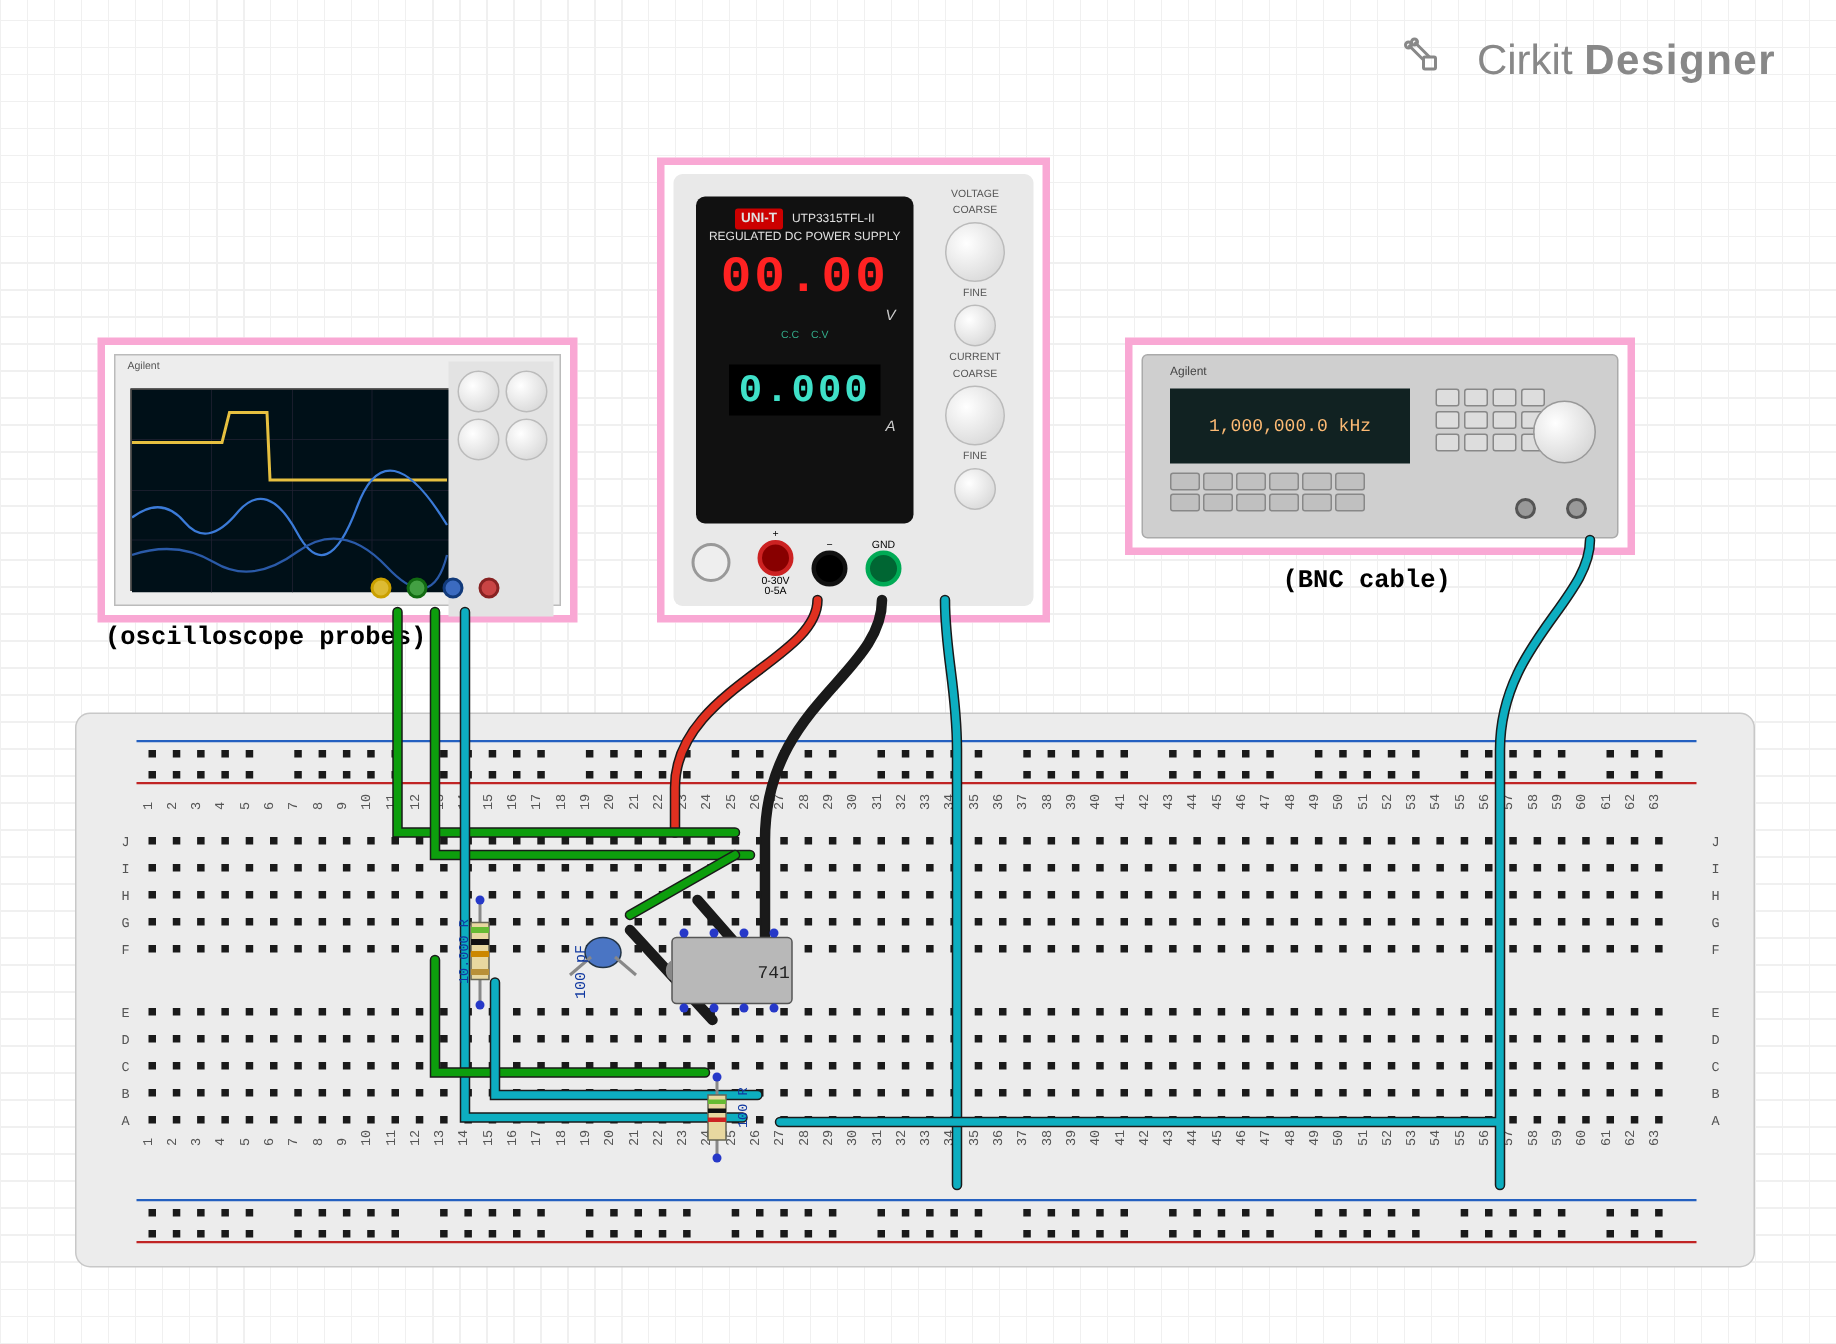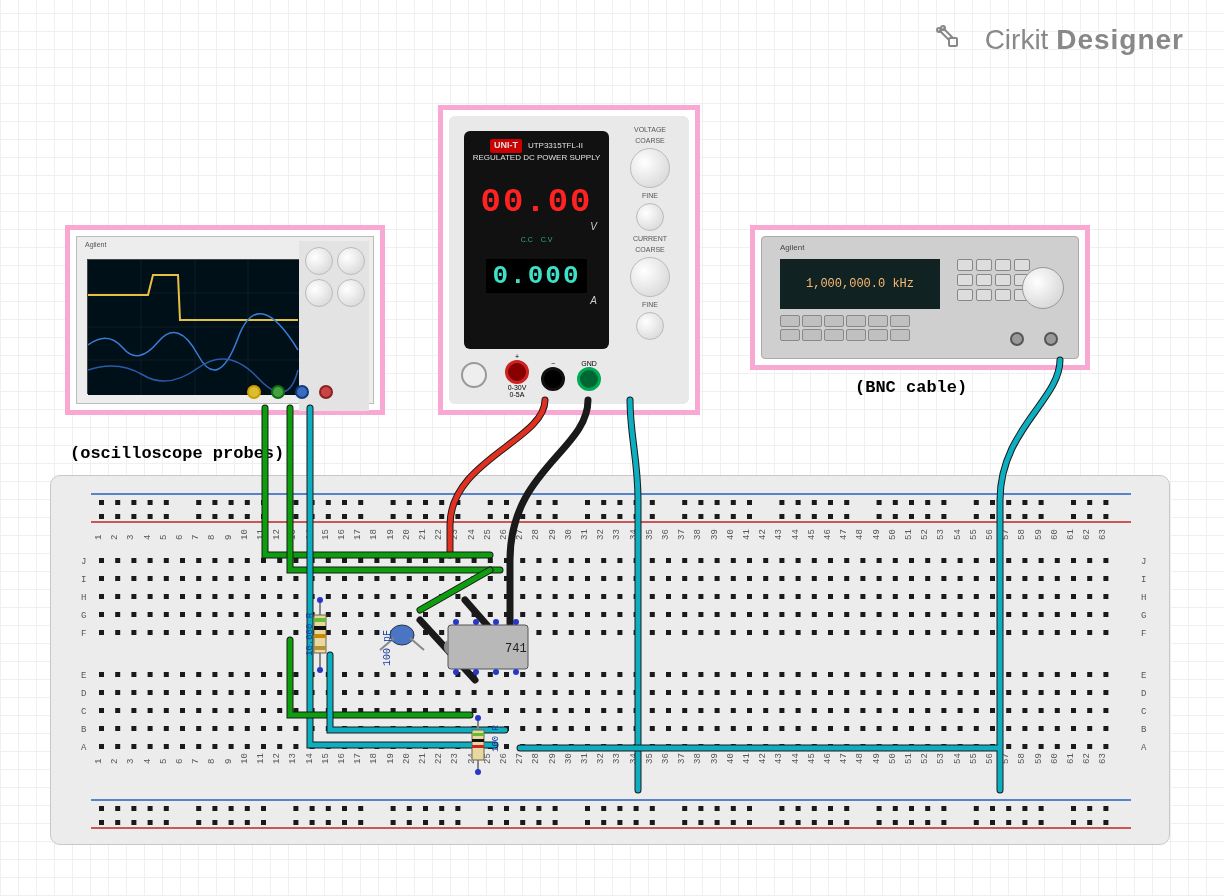--- a/index.html
+++ b/index.html
@@ -31,21 +31,21 @@
   .bnc.g{border-color:#126b12;background:#43a043}
   .bnc.b{border-color:#113a7a;background:#3b6bc0}
   .bnc.r{border-color:#882222;background:#c94444}
 
   .psu-inner { width:100%; height:100%; background:#e9e9e9; position:relative; border-radius:6px;}
   .psu-face  { position:absolute; left:15px; top:15px; right:80px; bottom:55px; background:#111; border-radius:6px; display:flex; flex-direction:column; align-items:center; padding:8px 6px;}
   .psu-header{ font-size:8px; color:#e0e0e0; text-align:center; line-height:1.3;}
   .psu-header .brandrow{display:flex;gap:6px;align-items:center;justify-content:center}
   .psu-header .unibox{background:#c00;padding:1px 4px;border-radius:2px;font-weight:bold;font-size:9px}
   .seg { font-family: "Courier New", monospace; font-weight:bold; text-align:center; letter-spacing:2px;}
-  .seg.v { color:#f22; font-size:34px; margin-top:20px;}
+  .seg.v { color:#f22; font-size:34px; margin-top:4px;}
   .seg.a { color:#3fe0c8; font-size:26px; margin-top:16px; background:#000; padding:2px 6px;}
   .psu-face .ind{display:flex;gap:8px;font-size:7px;color:#3a8;margin-top:4px}
   .psu-face .vlabel{align-self:flex-end;color:#ccc;font-size:10px;font-style:italic;margin-right:6px}
   .psu-face .alabel{align-self:flex-end;color:#ccc;font-size:10px;font-style:italic;margin-right:6px;margin-top:2px}
   .knob-col { position:absolute; right:6px; top:10px; width:66px; display:flex; flex-direction:column; align-items:center; gap:4px; font-size:7px; color:#555;}
   .knob { width:40px; height:40px; border-radius:50%; background:radial-gradient(circle at 35% 35%, #fff, #d0d0d0); border:1px solid #bbb;}
   .knob.sm{width:28px;height:28px}
   .psu-bottom { position:absolute; left:0; right:0; bottom:6px; height:46px; display:flex; align-items:center; gap:12px; padding:0 12px;}
   .binding { width:24px; height:24px; border-radius:50%; border:3px solid #333; position:relative;}
   .binding.red{border-color:#c22;background:#800}
@@ -58,21 +58,21 @@
   .fg-screen{ position:absolute; left:18px; top:22px; width:160px; height:50px; background:#122; color:#fdba74; font-family:"Courier New",monospace; font-size:12px; display:flex; align-items:center; justify-content:center;}
   .fg-brand{position:absolute;left:18px;top:6px;font-size:8px;color:#444}
   .fg-btns{position:absolute;left:18px;top:78px;display:grid;grid-template-columns:repeat(6,20px);gap:2px}
   .fg-btn{width:20px;height:12px;background:#c0c0c0;border:1px solid #888;border-radius:2px}
   .fg-keypad{position:absolute;left:195px;top:22px;display:grid;grid-template-columns:repeat(4,16px);gap:3px}
   .fg-key{width:16px;height:12px;background:#ddd;border:1px solid #888;border-radius:2px}
   .fg-knob{position:absolute;right:14px;top:30px;width:42px;height:42px;border-radius:50%;background:radial-gradient(circle at 35% 35%,#fff,#ccc);border:1px solid #999}
   .fg-bnc-row{position:absolute;right:20px;bottom:12px;display:flex;gap:20px}
 
   .label-txt { position:absolute; font-family:"Courier New",monospace; font-size:17px; color:#000; font-weight:bold;}
-  .lbl-scope{ left:70px; top:444px; }
+  .lbl-scope{ left:70px; top:416px; }
   .lbl-bnc  { left:855px; top:378px; }
 
   .breadboard { position:absolute; left:50px; top:475px; width:1120px; height:370px; background:#ececec; border-radius:10px; border:1px solid #c8c8c8;}
 
   svg.wires { position:absolute; left:0; top:0; width:1224px; height:896px; pointer-events:none; }
   .wire { fill:none; stroke-width:5; stroke-linecap:round; }
   .wire-outline{ fill:none; stroke:#1a1a1a; stroke-width:7; stroke-linecap:round; }
   .w-green{stroke:#0d9e0d}
   .w-teal{stroke:#0daec0}
   .w-red{stroke:#e03020}

